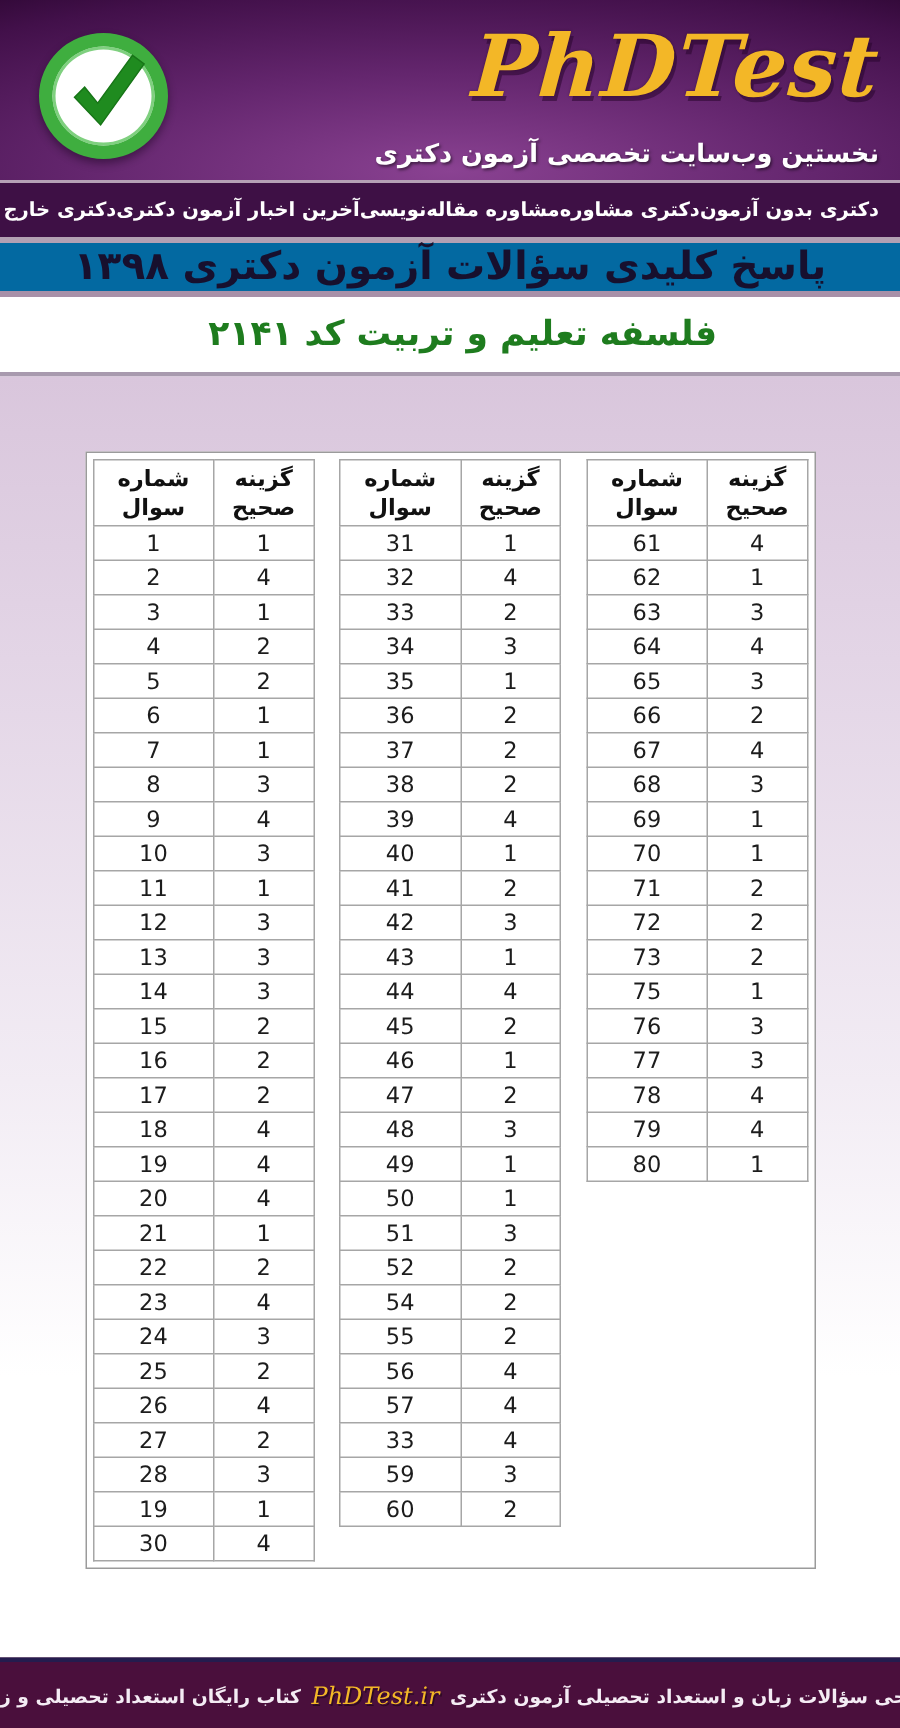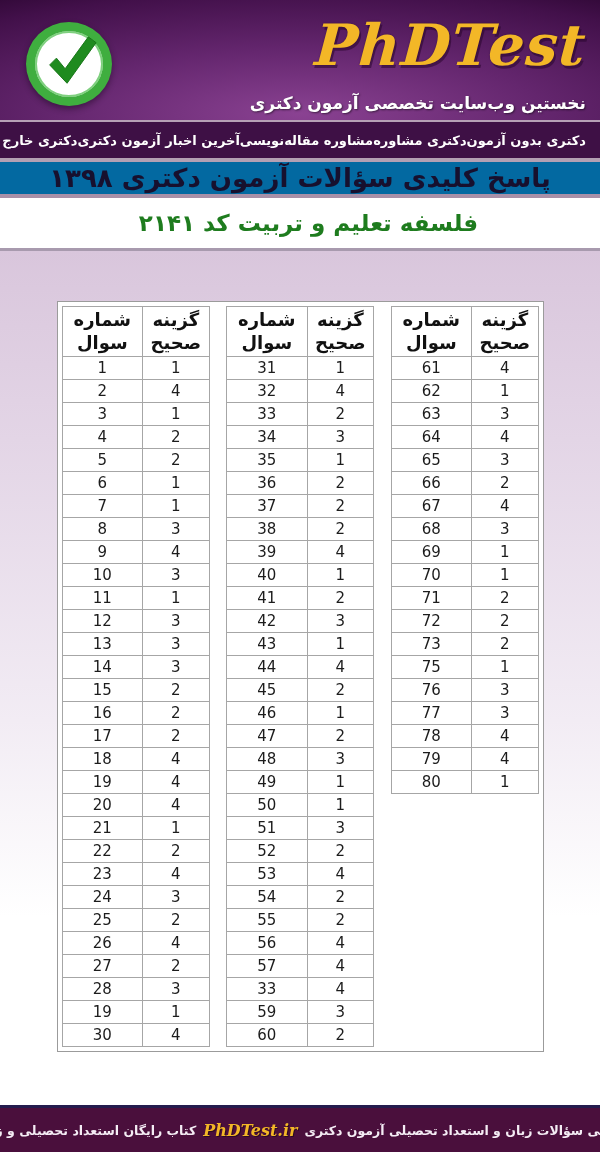--- a/index.html
+++ b/index.html
@@ -71,34 +71,34 @@
   .tables-panel {
     width:487px; background:#ffffff; border:1px solid #9b9b9b; padding:4px;
     display:flex; flex-direction:row; justify-content:space-between; align-items:flex-start;
     direction:ltr;
   }
   table.answers { border-collapse:collapse; width:148px; background:#ffffff; direction:ltr; }
   table.answers th, table.answers td {
     border:1px solid #a6a6a6; text-align:center; vertical-align:middle;
   }
   table.answers th {
-    width:80px; height:44px; font-size:18px; font-weight:bold; color:#111;
+    width:80px; height:44px; font-size:15px; font-weight:bold; color:#111;
     direction:rtl; line-height:1.25; padding:2px 6px;
   }
   table.answers th + th { width:66px; }
   table.answers td { height:23px; font-size:15px; color:#1c1c1c; padding:0 2px; }
   
   .footer {
     flex:0 0 auto; height:47px; background:#4a0f3c; border-top:3px solid #241c4e;
     display:flex; align-items:center; justify-content:center; gap:7px;
     direction:rtl; white-space:nowrap;
   }
   .footer .seg { font-size:12.5px; font-weight:bold; color:#f4ecf4; }
   .footer .brand {
-    font-family:"DejaVu Serif", serif; font-style:italic; font-weight:bold;
+    font-family:"DejaVu Serif", serif; font-style:italic; font-weight:normal;
     font-size:16px; color:#f3b727; direction:ltr; display:inline-block; cursor:pointer;
     text-shadow:1px 1px 0 rgba(0,0,0,.4);
     text-align:right;
   }
 </style>
 </head>
 <body>
 
 <div class="header">
   <div class="logo-badge">
@@ -352,24 +352,20 @@
           </tr>
           <tr>
             <td>51</td>
             <td>3</td>
           </tr>
           <tr>
             <td>52</td>
             <td>2</td>
           </tr>
           <tr>
-            <td>53</td>
-            <td>4</td>
-          </tr>
-          <tr>
             <td>54</td>
             <td>2</td>
           </tr>
           <tr>
             <td>55</td>
             <td>2</td>
           </tr>
           <tr>
             <td>56</td>
             <td>4</td>

